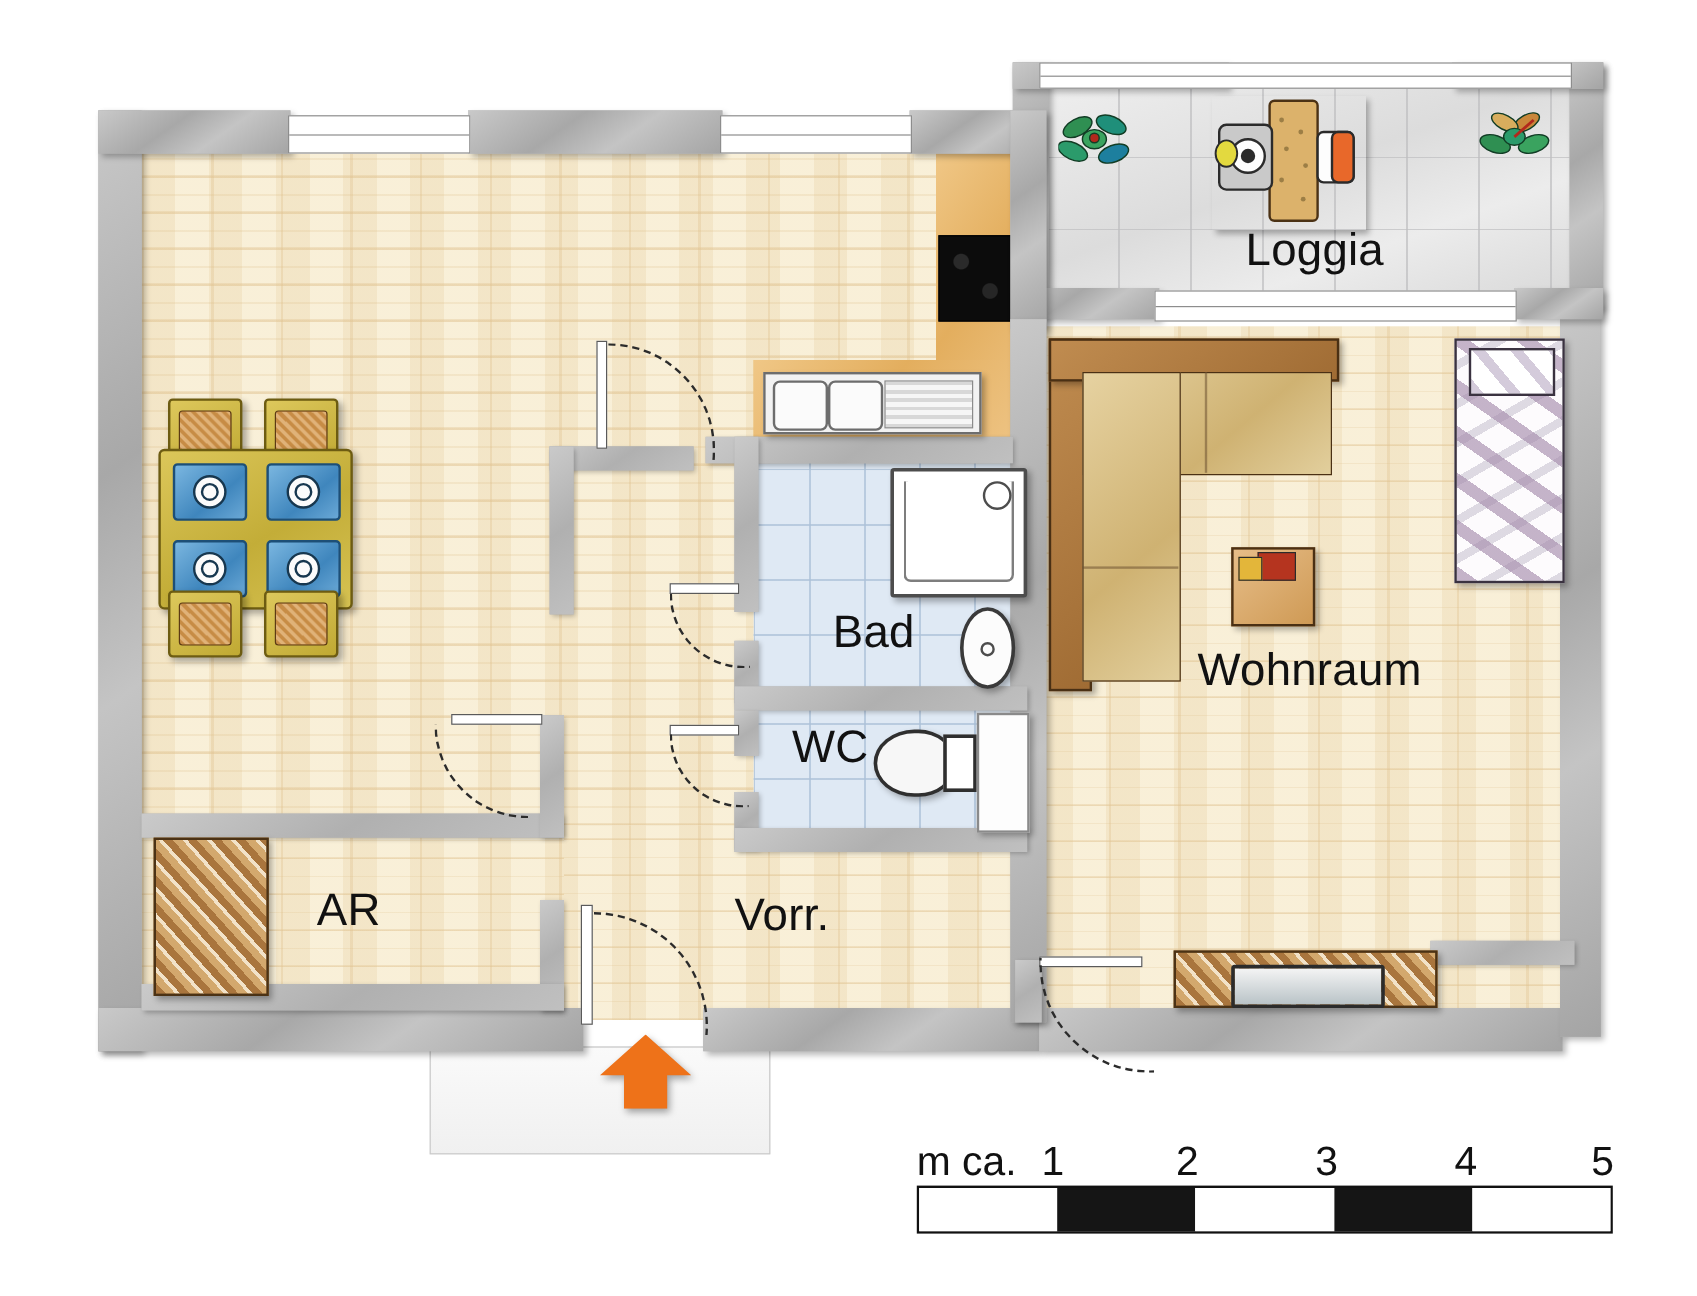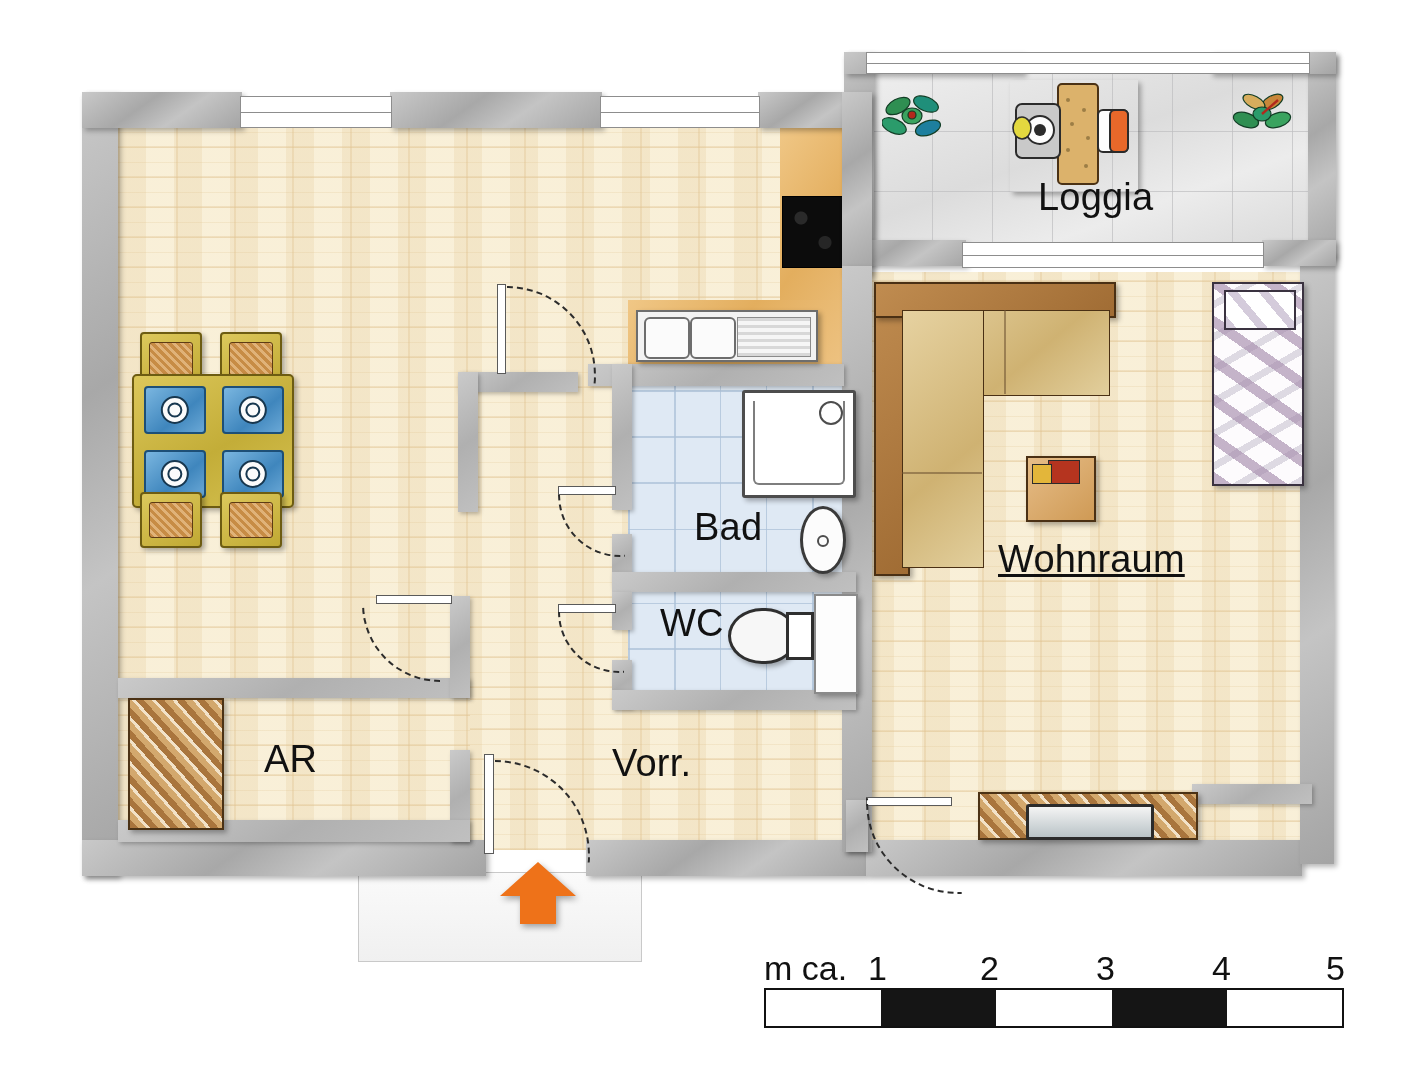--- a/index.html
+++ b/index.html
@@ -365,22 +365,22 @@
       </g>
       <rect x="6" y="24" width="44" height="54" rx="6" fill="#c9c9c9" stroke="#2b2b2b" stroke-width="2"></rect>
       <circle cx="30" cy="50" r="14" fill="#fdfdfd" stroke="#2b2b2b" stroke-width="2"></circle>
       <circle cx="30" cy="50" r="6" fill="#2b2b2b"></circle>
       <ellipse cx="12" cy="48" rx="9" ry="11" fill="#e3d93f" stroke="#2b2b2b" stroke-width="1.6"></ellipse>
       <rect x="88" y="30" width="30" height="42" rx="5" fill="#fdfdfd" stroke="#2b2b2b" stroke-width="2"></rect>
       <rect x="100" y="30" width="18" height="42" rx="5" fill="#e8682a" stroke="#2b2b2b" stroke-width="2"></rect>
     </svg>
   </div>
 
-  <div class="rlabel" style="left:1038px;top:176px;font-size:38px;">Loggia</div>
-  <div class="rlabel" style="left:998px;top:538px;font-size:38px;text-decoration:underline;">Wohnraum</div>
+  <div class="rlabel" style="left:1038px;top:188px;font-size:38px;">Loggia</div>
+  <div class="rlabel" style="left:998px;top:538px;font-size:38px;">Wohnraum</div>
   <div class="rlabel" style="left:694px;top:506px;font-size:38px;">Bad</div>
   <div class="rlabel" style="left:660px;top:602px;font-size:38px;">WC</div>
   <div class="rlabel" style="left:264px;top:738px;font-size:38px;">AR</div>
   <div class="rlabel" style="left:612px;top:742px;font-size:38px;">Vorr.</div>
 
   <div class="arrow" style="left:500px;top:862px;width:76px;height:62px;">
     <svg width="76" height="62" viewBox="0 0 76 62">
       <polygon points="38,0 76,34 56,34 56,62 20,62 20,34 0,34" fill="#EE7219"></polygon>
     </svg>
   </div>

